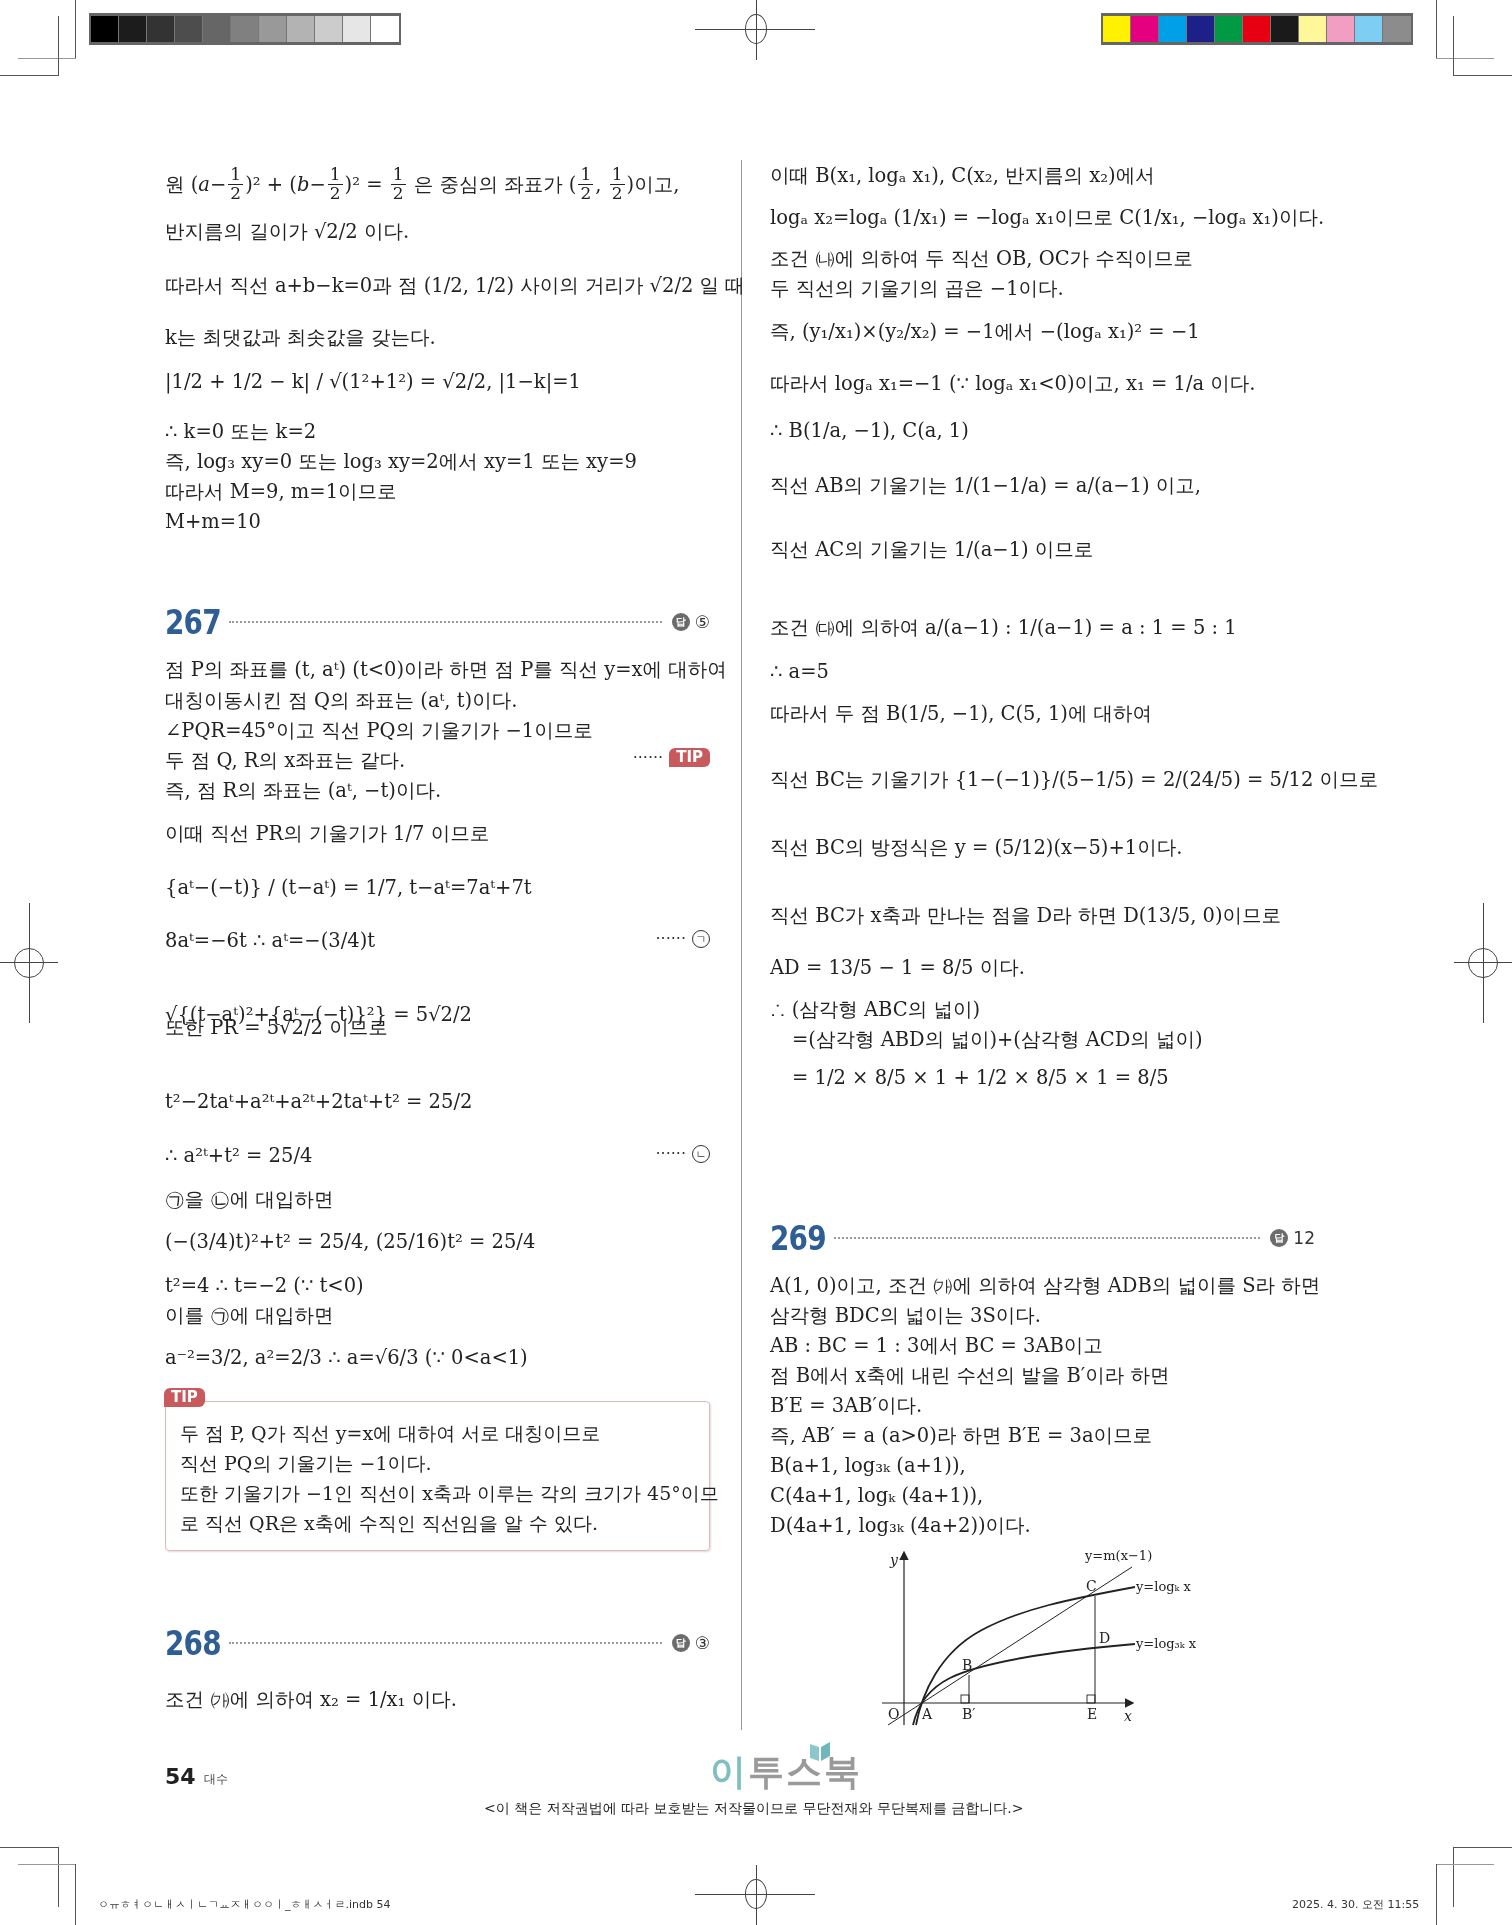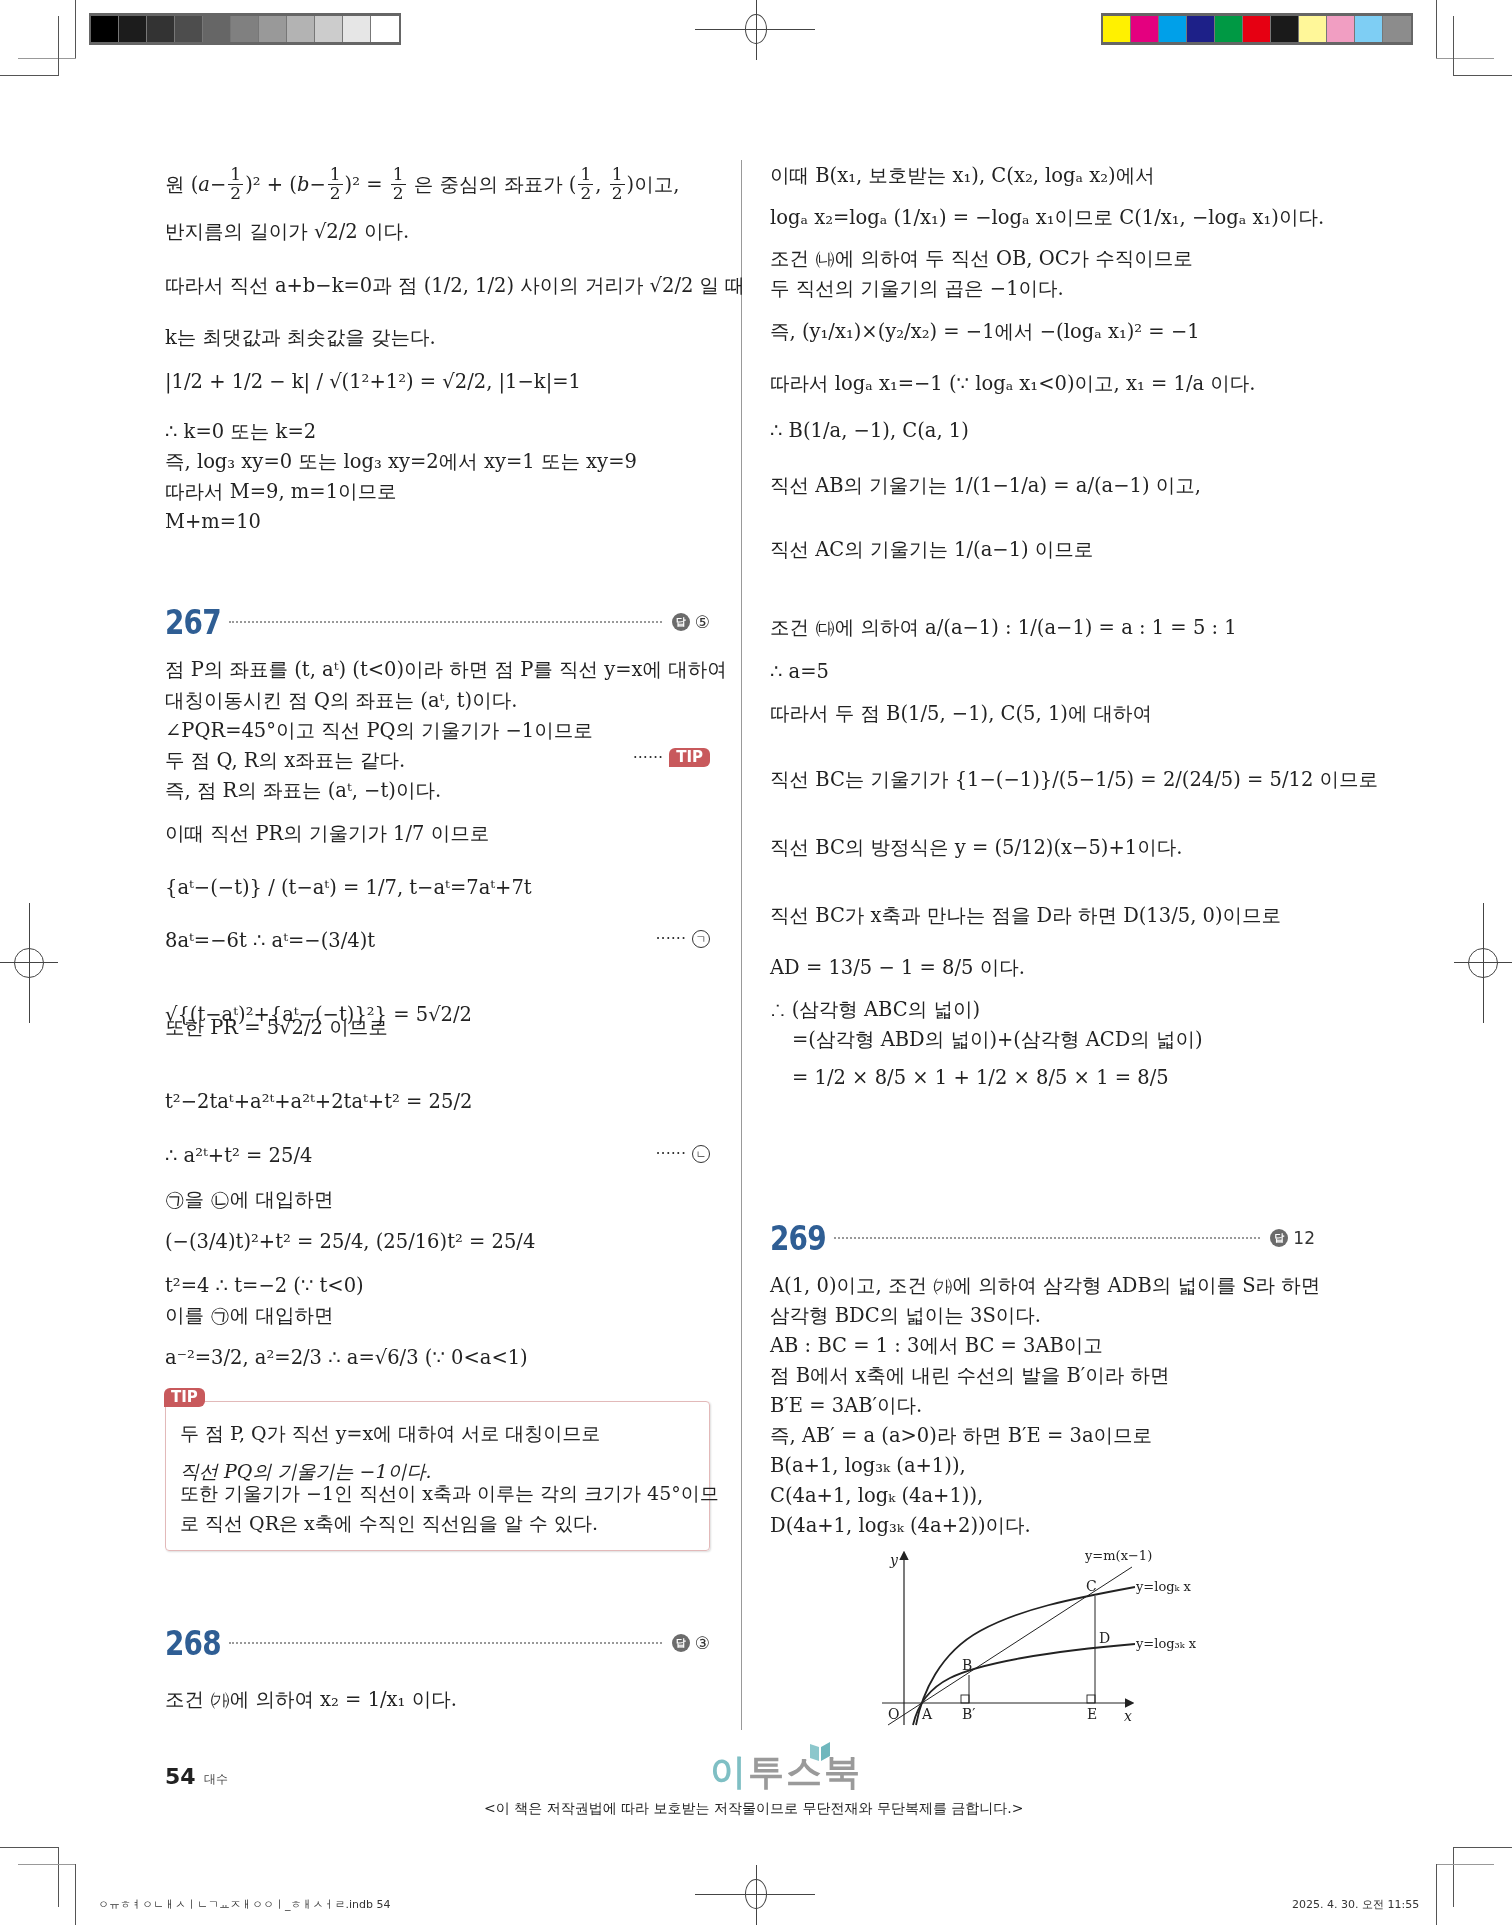--- a/index.html
+++ b/index.html
@@ -189,36 +189,36 @@
   </div>
   <div class="line" style="top:1032px;">㉠을 ㉡에 대입하면</div>
   <div class="line" style="top:1074px;">(−(3/4)t)²+t² = 25/4,  (25/16)t² = 25/4</div>
   <div class="line" style="top:1118px;">t²=4      ∴ t=−2 (∵ t&lt;0)</div>
   <div class="line" style="top:1148px;">이를 ㉠에 대입하면</div>
   <div class="line" style="top:1190px;">a⁻²=3/2, a²=2/3      ∴ a=√6/3 (∵ 0&lt;a&lt;1)</div>
 
   <div class="tip-box" style="top:1243px;height:150px;">
     <span class="tip-pill tip-label">TIP</span>
     <div class="tip-line" style="top:22px;">두 점 P, Q가 직선 y=x에 대하여 서로 대칭이므로</div>
-    <div class="tip-line" style="top:60px;font-style:italic;">직선 PQ의 기울기는 −1이다.</div>
+    <div class="tip-line" style="top:52px;">직선 PQ의 기울기는 −1이다.</div>
     <div class="tip-line" style="top:82px;">또한 기울기가 −1인 직선이 x축과 이루는 각의 크기가 45°이므</div>
     <div class="tip-line" style="top:112px;">로 직선 QR은 x축에 수직인 직선임을 알 수 있다.</div>
   </div>
 
   <div class="section-head" style="top:1465px;">
     <span class="section-num">268</span>
     <span class="section-dots"></span>
     <span class="answer-badge">답</span>
     <span class="answer-val">③</span>
   </div>
   <div class="line" style="top:1532px;">조건 ㈎에 의하여 x₂ = 1/x₁ 이다.</div>
 </div>
 
 <div class="col col-right">
-  <div class="line" style="top:8px;">이때 B(x₁, 보호받는 x₁), C(x₂, logₐ x₂)에서</div>
+  <div class="line" style="top:8px;">이때 B(x₁, logₐ x₁), C(x₂, 반지름의 x₂)에서</div>
   <div class="line" style="top:50px;">logₐ x₂=logₐ (1/x₁) = −logₐ x₁이므로 C(1/x₁, −logₐ x₁)이다.</div>
   <div class="line" style="top:91px;">조건 ㈏에 의하여 두 직선 OB, OC가 수직이므로</div>
   <div class="line" style="top:121px;">두 직선의 기울기의 곱은 −1이다.</div>
   <div class="line" style="top:164px;">즉, (y₁/x₁)×(y₂/x₂) = −1에서 −(logₐ x₁)² = −1</div>
   <div class="line" style="top:216px;">따라서 logₐ x₁=−1 (∵ logₐ x₁&lt;0)이고, x₁ = 1/a 이다.</div>
   <div class="line" style="top:263px;">∴ B(1/a, −1), C(a, 1)</div>
   <div class="line" style="top:318px;">직선 AB의 기울기는 1/(1−1/a) = a/(a−1) 이고,</div>
   <div class="line" style="top:382px;">직선 AC의 기울기는 1/(a−1) 이므로</div>
   <div class="line" style="top:460px;">조건 ㈐에 의하여 a/(a−1) : 1/(a−1) = a : 1 = 5 : 1</div>
   <div class="line" style="top:504px;">∴ a=5</div>

